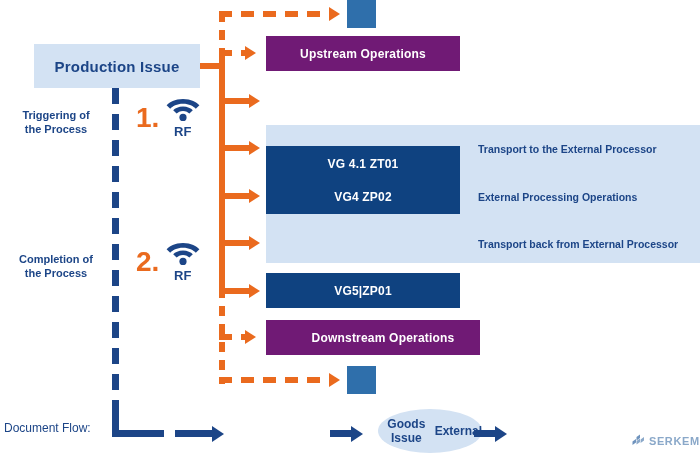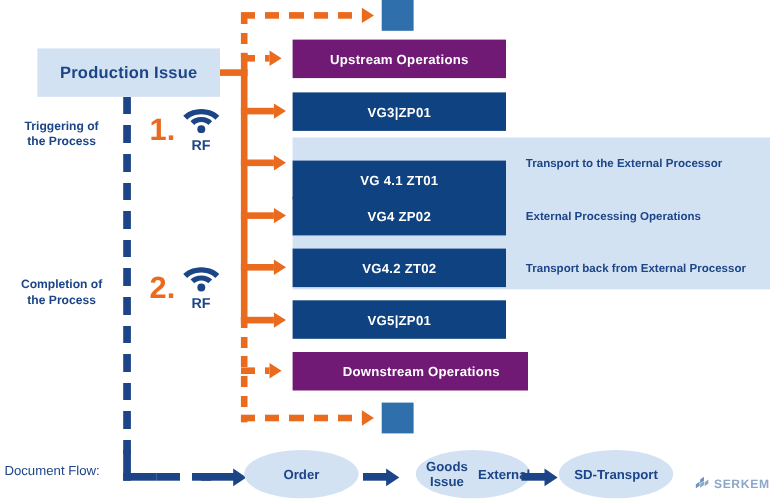--- a/index.html
+++ b/index.html
@@ -215,23 +215,20 @@
   <div class="abs end-square" style="top:366px;"></div>
 
   <div class="abs or-dash-h" style="left:219px; top:50px; width:26px;"></div>
   <div class="abs arrow-head" style="left:245px; top:45.5px;"></div>
   <div class="abs op-box light" style="top:36px;">
     <span>Upstream Operations</span>
   </div>
 
   <div class="abs or-hline" style="left:219px; top:98px; width:30px;"></div>
   <div class="abs arrow-head" style="left:249px; top:93.5px;"></div>
-  <div class="abs op-box dark" style="top:84px;">
-    <span>VG3|ZP01</span>
-  </div>
 
   <div class="abs or-hline" style="left:219px; top:145px; width:30px;"></div>
   <div class="abs arrow-head" style="left:249px; top:140.5px;"></div>
   <div class="abs op-box dark" style="top:131px;margin-top:15px;">
     <span>VG 4.1 ZT01</span>
   </div>
   <div class="abs op-desc" style="top:131px;">
     <span>Transport to the External Processor</span>
   </div>
 
@@ -239,23 +236,20 @@
   <div class="abs arrow-head" style="left:249px; top:188.5px;"></div>
   <div class="abs op-box dark" style="top:179px;">
     <span>VG4 ZP02</span>
   </div>
   <div class="abs op-desc" style="top:179px;text-align:right;">
     <span>External Processing Operations</span>
   </div>
 
   <div class="abs or-hline" style="left:219px; top:240px; width:30px;"></div>
   <div class="abs arrow-head" style="left:249px; top:235.5px;"></div>
-  <div class="abs op-box dark" style="top:226px;">
-    <span>VG4.2 ZT02</span>
-  </div>
   <div class="abs op-desc" style="top:226px;">
     <span>Transport back from External Processor</span>
   </div>
 
   <div class="abs or-hline" style="left:219px; top:288px; width:30px;"></div>
   <div class="abs arrow-head" style="left:249px; top:283.5px;"></div>
   <div class="abs op-box dark" style="top:273px;">
     <span>VG5|ZP01</span>
   </div>
 
@@ -300,38 +294,32 @@
         <path d="M17 3 C9 3 3.2 6.4 0.6 9.2 L4.2 12.8 C6.4 10.4 11 7.8 17 7.8 C23 7.8 27.6 10.4 29.8 12.8 L33.4 9.2 C30.8 6.4 25 3 17 3 Z" fill="#1c4587"></path>
         <path d="M17 10.4 C12.6 10.4 9 12.2 7.2 14.2 L10.6 17.6 C11.9 16.3 14.2 15 17 15 C19.8 15 22.1 16.3 23.4 17.6 L26.8 14.2 C25 12.2 21.4 10.4 17 10.4 Z" fill="#1c4587"></path>
         <circle cx="17" cy="21.4" r="3.6" fill="#1c4587"></circle>
       </svg>
     </span>
     <span class="rf-text">RF</span>
   </div>
 
   <div class="abs doc-flow-label">Document Flow:</div>
 
-  <div class="abs doc-ellipse" style="left:222px; width:104px;">
-    <span>Order</span>
-  </div>
 
   <div class="abs nv-solid-h" style="left:330px; top:430px; width:22px;"></div>
   <div class="abs arrow-head-navy" style="left:351px; top:425.5px;"></div>
 
   <div class="abs doc-ellipse" style="left:378px; width:104px; flex-direction:row;">
     <span>Goods Issue</span>
     <span>External</span>
   </div>
 
   <div class="abs nv-solid-h" style="left:474px; top:430px; width:22px;"></div>
   <div class="abs arrow-head-navy" style="left:495px; top:425.5px;"></div>
 
-  <div class="abs doc-ellipse" style="left:508px; width:104px;">
-    <span>SD-Transport</span>
-  </div>
 
   <div class="abs logo">
     <span>
       <svg width="13" height="12" viewBox="0 0 13 12" xmlns="http://www.w3.org/2000/svg">
         <path d="M0.5 7.5 L4 5 L4 8.5 L0.5 11 Z" fill="#6f93bd"></path>
         <path d="M4.5 3 L8 0.5 L8 4 L4.5 6.5 Z" fill="#6f93bd"></path>
         <path d="M4.5 7 L8 4.5 L8 8 L4.5 10.5 Z" fill="#8aa8c9"></path>
         <path d="M8.6 5.5 L12 3 L12 6.5 L8.6 9 Z" fill="#8aa8c9"></path>
       </svg>
     </span>

